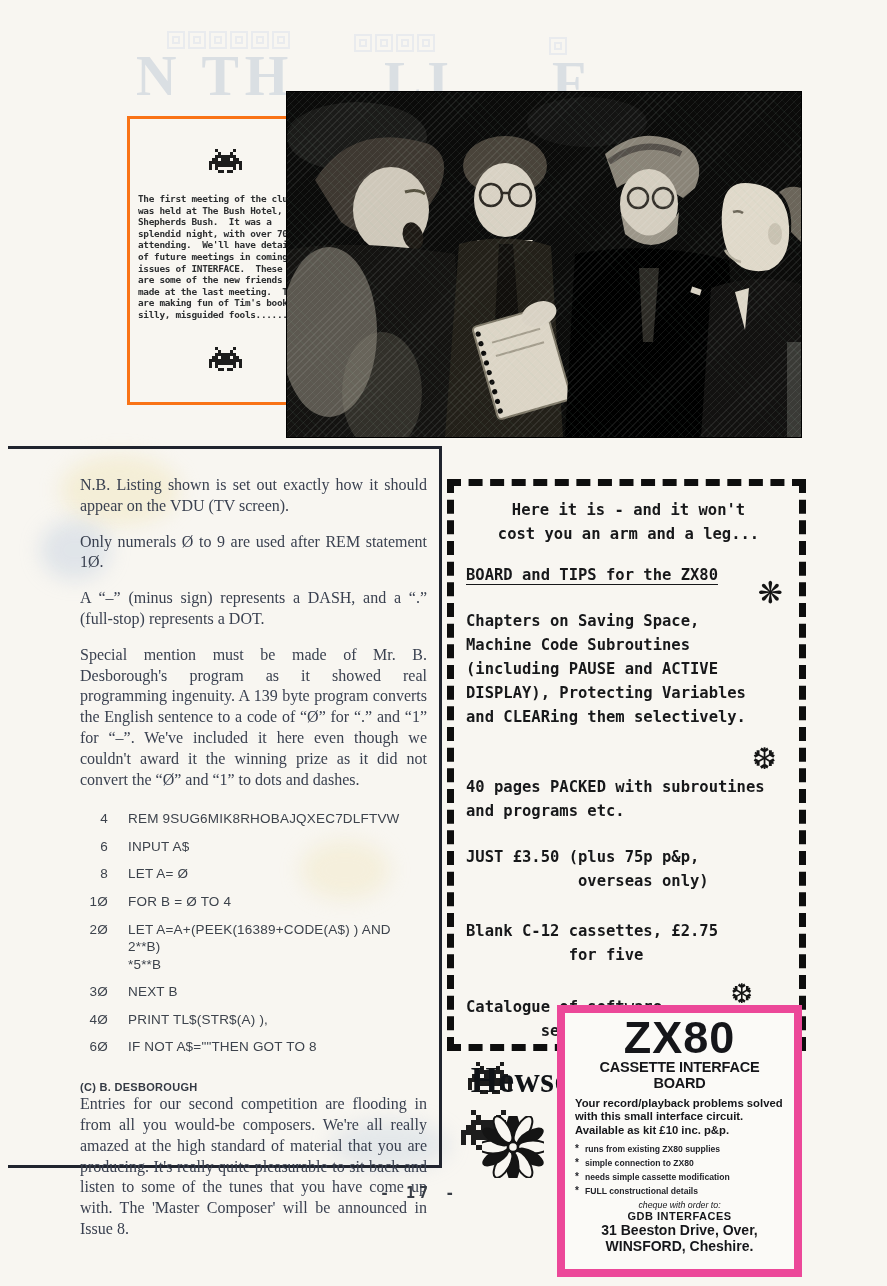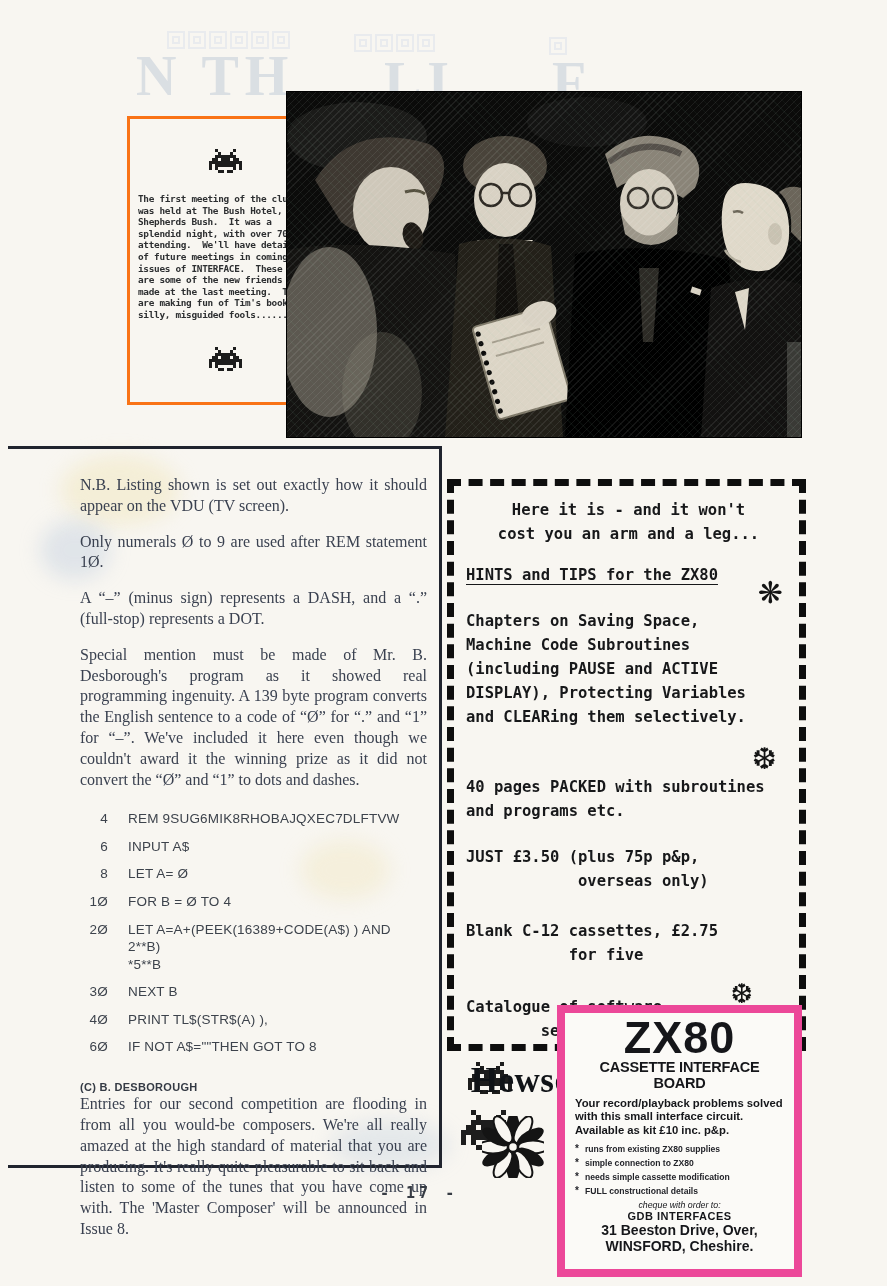--- a/index.html
+++ b/index.html
@@ -402,21 +402,21 @@
       </div>
       </div>
 
     <div class="credit">(C) B. DESBOROUGH</div>
     <p class="closing">Entries for our second competition are flooding in from all you would-be composers. We're all really amazed at the high standard of material that you are producing. It's really quite pleasurable to sit back and listen to some of the tunes that you have come up with. The 'Master Composer' will be announced in Issue 8.</p>
   </div>
 
   <div class="hints">
     <div class="tagline">Here it is - and it won't
 cost you an arm and a leg...</div>
-    <div class="heading">HINTS and TIPS for the ZX80</div>
+    <div class="heading">BOARD and TIPS for the ZX80</div>
     <div class="block b1">Chapters on Saving Space,
 Machine Code Subroutines
 (including PAUSE and ACTIVE
 DISPLAY), Protecting Variables
 and CLEARing them selectively.</div>
     <div class="block b2">40 pages PACKED with subroutines
 and programs etc.</div>
     <div class="block b3">JUST £3.50 (plus 75p p&amp;p,
             overseas only)</div>
     <div class="block b4">Blank C-12 cassettes, £2.75

